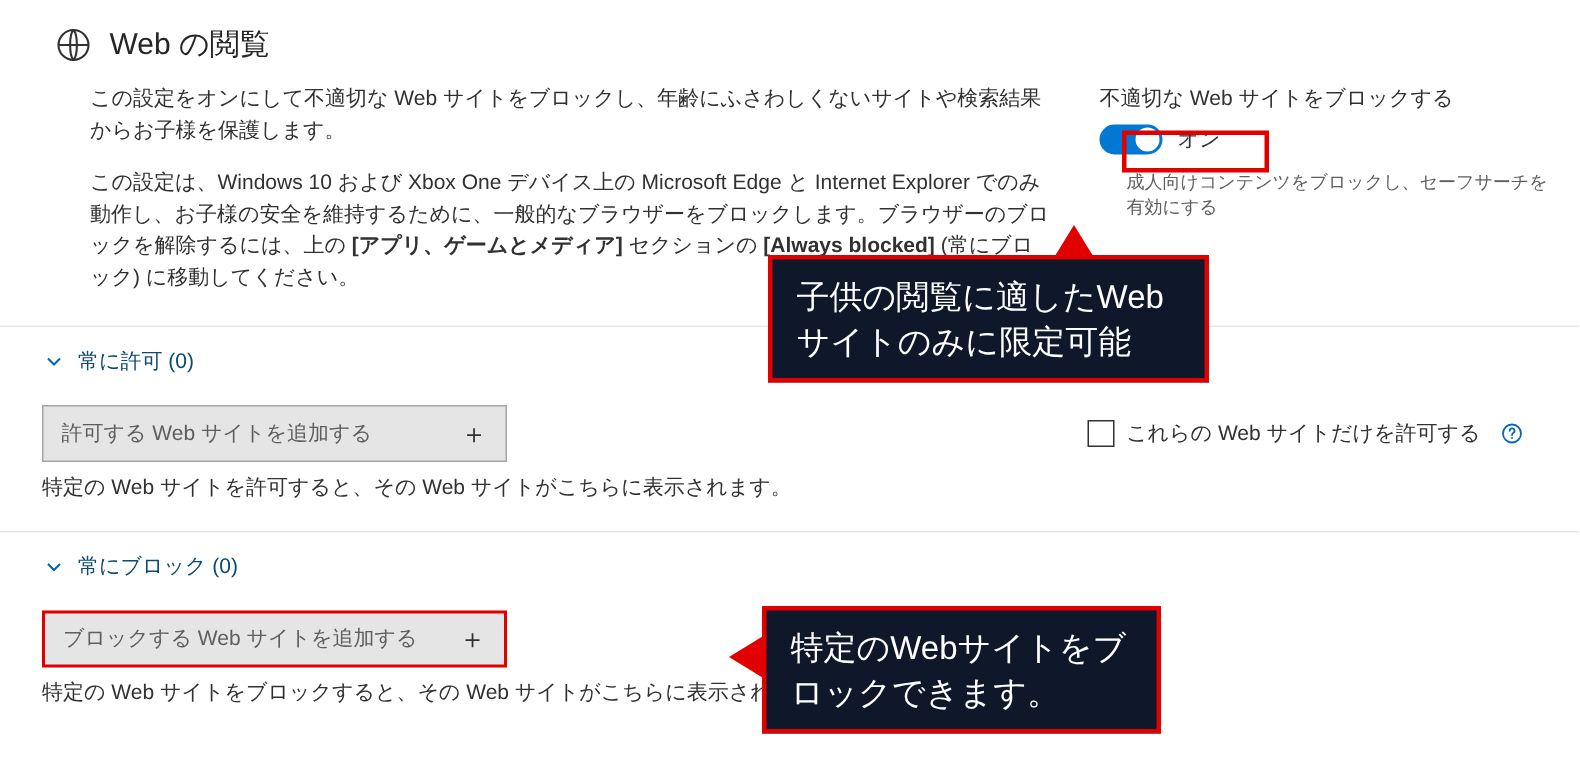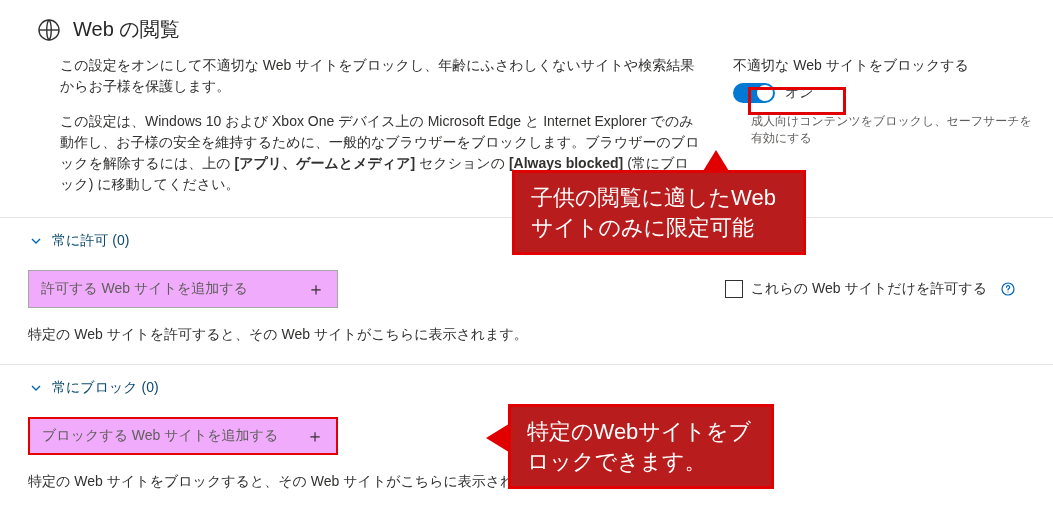--- a/index.html
+++ b/index.html
@@ -80,26 +80,26 @@
     .section-body { padding: 6px 8px 20px 8px; }
     .row { display: flex; align-items: center; gap: 24px; }
     .add-box {
       display: flex;
       align-items: center;
       justify-content: space-between;
       border: 1px solid #a6a6a6;
       height: 38px;
       width: 310px;
       padding: 0 12px;
-      background: #f0abfc;
+      background: #e5e5e5;
     }
     .add-box .placeholder { color: #605e5c; font-size: 14px; }
     .add-box.highlight { border: 2.5px solid #e00000; }
     .plus { font-size: 18px; color: #323130; font-weight: 200; }
-    .desc { font-size: 14px; color: #323130; margin-top: 18px; }
+    .desc { font-size: 14px; color: #323130; margin-top: 8px; }
 
     .spacer { flex: 1 1 auto; }
     .checkbox-row { display: flex; align-items: center; gap: 8px; margin-right: 10px; }
     .checkbox {
       width: 18px; height: 18px;
       border: 1px solid #323130;
       background: #ffffff;
       cursor: pointer;
     }
     .help-icon {
@@ -112,21 +112,21 @@
     .help-icon svg { width: 14px; height: 14px; }
 
     
     .anno {
       position: absolute;
       border: 3px solid #e00000;
       pointer-events: none;
     }
     .callout {
       position: absolute;
-      background: #b91c1c;
+      background: #0f172a;
       color: #ffffff;
       font-size: 22px;
       line-height: 1.35;
       padding: 10px 16px;
       border: 3px solid #e00000;
       pointer-events: none;
       box-shadow: 0 0 0 0 transparent;
     }
     .callout-arrow-left {
       position: absolute;

